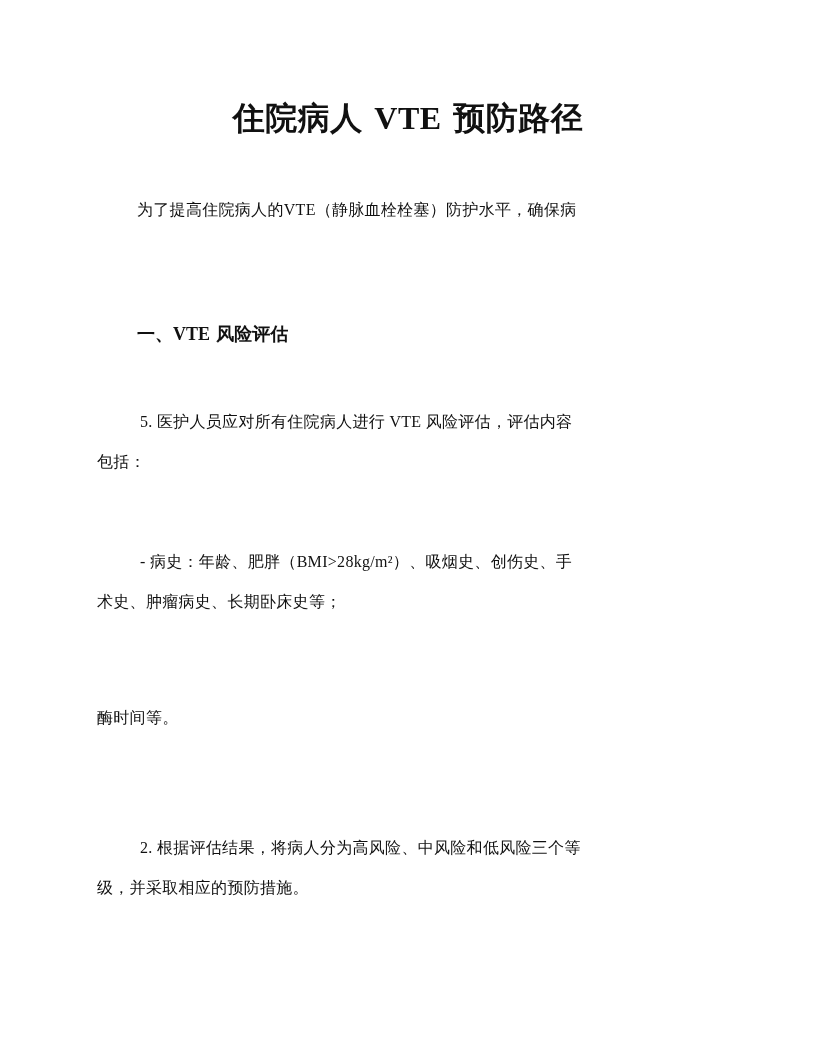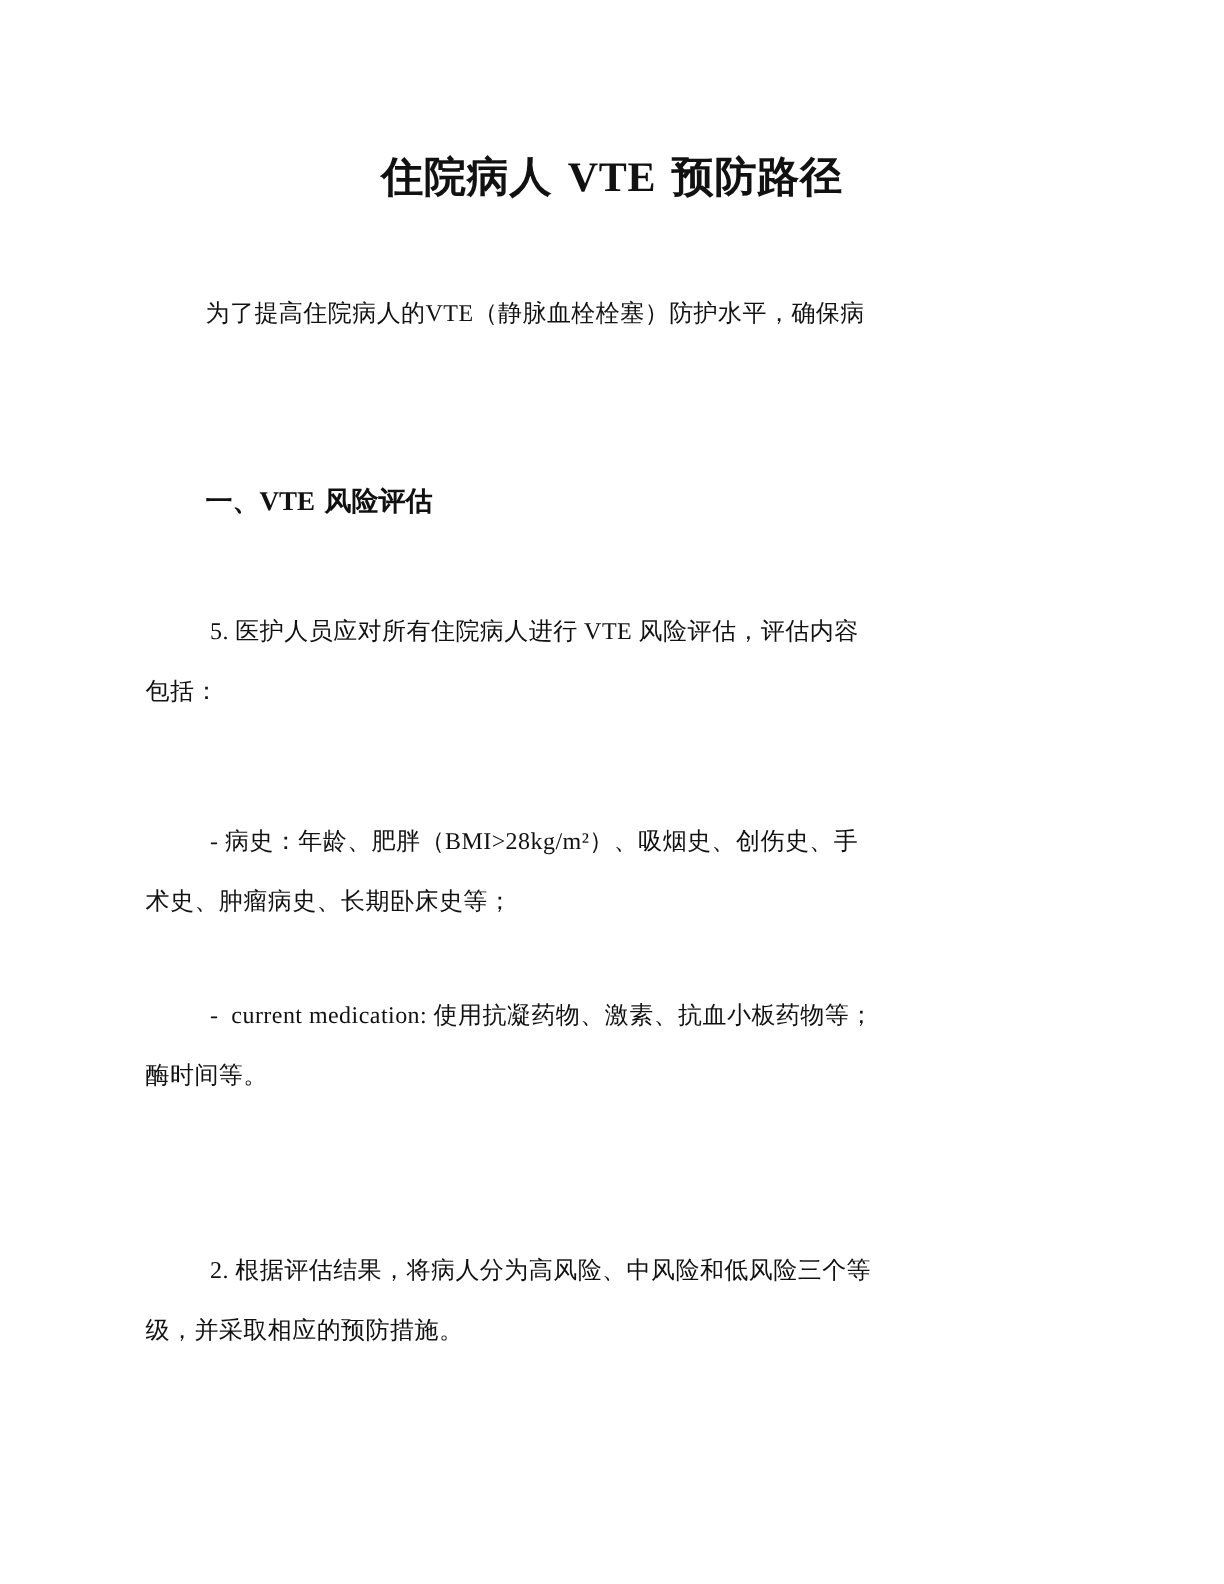--- a/index.html
+++ b/index.html
@@ -22,21 +22,21 @@
       height: 1056px;
     }
     .title {
       position: absolute;
       top: 98px;
       left: 0;
       width: 816px;
       text-align: center;
       font-family: "DejaVu Sans", "Liberation Sans", sans-serif;
       font-weight: bold;
-      font-size: 28px;
+      font-size: 32px;
       line-height: 40px;
       letter-spacing: 0.5px;
     }
     .title .latin {
       font-family: "Liberation Serif", serif;
       font-weight: bold;
     }
     .para {
       position: absolute;
       left: 97px;
@@ -89,23 +89,20 @@
     <span class="line" style="padding-left:43px;">5. 医护人员应对所有住院病人进行 VTE 风险评估，评估内容</span>
     <span class="line">包括：</span>
   </div>
 
   <div class="para no-indent" style="top:542px;">
     <span class="line" style="padding-left:43px;">- 病史：年龄、肥胖（BMI&gt;28kg/m²）、吸烟史、创伤史、手</span>
     <span class="line">术史、肿瘤病史、长期卧床史等；</span>
   </div>
 
 
-  <div class="para no-indent" style="top:658px;">
-    <span class="line" style="padding-left:43px; white-space:pre;">-  current medication: 使用抗凝药物、激素、抗血小板药物等；</span>
-  </div>
 
   <div class="para no-indent" style="top:698px;">
     <span class="line">酶时间等。</span>
   </div>
 
   <div class="para no-indent" style="top:828px;">
     <span class="line" style="padding-left:43px;">2. 根据评估结果，将病人分为高风险、中风险和低风险三个等</span>
     <span class="line">级，并采取相应的预防措施。</span>
   </div>
 

